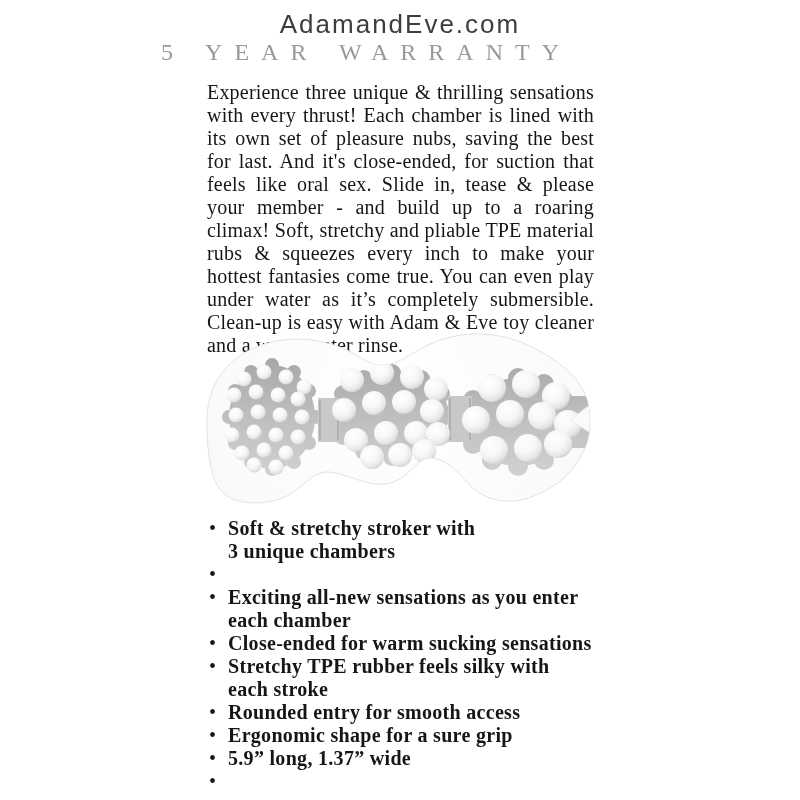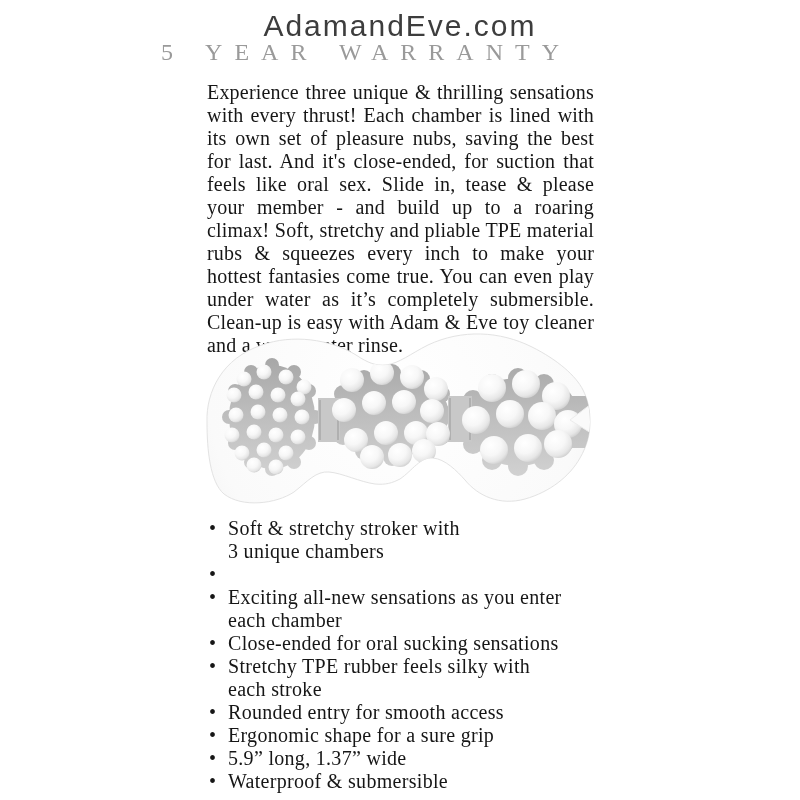--- a/index.html
+++ b/index.html
@@ -1,38 +1,38 @@
 <!DOCTYPE html>
 <html><head>
 <meta charset="utf-8">
 <style>
   html,body { margin:0; padding:0; background:#ffffff; }
   #page { position:relative; width:800px; height:800px; background:#ffffff; overflow:hidden;
           font-family:"Liberation Serif", serif; }
 
   .site-title { position:absolute; top:9px; left:0; width:800px; text-align:center;
-                font-family:"Liberation Sans", sans-serif; font-size:30px; font-weight:400;
+                font-family:"Liberation Sans", sans-serif; font-size:26px; font-weight:400;
                 letter-spacing:2px; color:#3d3d3d; }
 
   .warranty { position:absolute; top:39px; left:0; width:720px; text-align:center;
               font-family:"Liberation Serif", serif; font-size:24px; color:#9a9a9a;
               letter-spacing:12px; word-spacing:3px; padding-left:12px; box-sizing:border-box; }
 
   .description { position:absolute; top:81px; left:207px; width:387px;
                  font-size:20px; line-height:23px; text-align:justify; color:#161616;
                  letter-spacing:0.2px; }
 
   .illustration { position:absolute; top:330px; left:170px; width:460px; height:190px; }
 
   .features { position:absolute; top:517px; left:209px; width:400px;
               list-style:none; margin:0; padding:0; }
   .features li { display:flex; font-size:20px; line-height:23px; color:#161616;
                  letter-spacing:0.3px; }
   .features .bullet { width:19px; flex:0 0 19px; }
-  .features .ftext { white-space:pre-line; }
+  .features .ftext { white-space:pre-line;font-weight:bold; }
 </style>
 </head>
 <body>
 
 <div id="page">
 
   <div class="site-title">AdamandEve.com</div>
 
   <div class="warranty">5 YEAR WARRANTY</div>
 
@@ -200,38 +200,37 @@
       <li>
         <span class="bullet">•</span>
       </li>
       <li>
         <span class="bullet">•</span>
         <span class="ftext">Exciting all-new sensations as you enter
 each chamber</span>
       </li>
       <li>
         <span class="bullet">•</span>
-        <span class="ftext">Close-ended for oral sucking sensations</span>
+        <span class="ftext">Close-ended for warm sucking sensations</span>
       </li>
       <li>
         <span class="bullet">•</span>
         <span class="ftext">Stretchy TPE rubber feels silky with
 each stroke</span>
       </li>
       <li>
         <span class="bullet">•</span>
         <span class="ftext">Rounded entry for smooth access</span>
       </li>
       <li>
         <span class="bullet">•</span>
         <span class="ftext">Ergonomic shape for a sure grip</span>
       </li>
       <li>
         <span class="bullet">•</span>
         <span class="ftext">5.9” long, 1.37” wide</span>
       </li>
       <li>
         <span class="bullet">•</span>
-        <span class="ftext">Waterproof &amp; submersible</span>
       </li>
     </ul>
 
 </div>
 
 </body></html>

